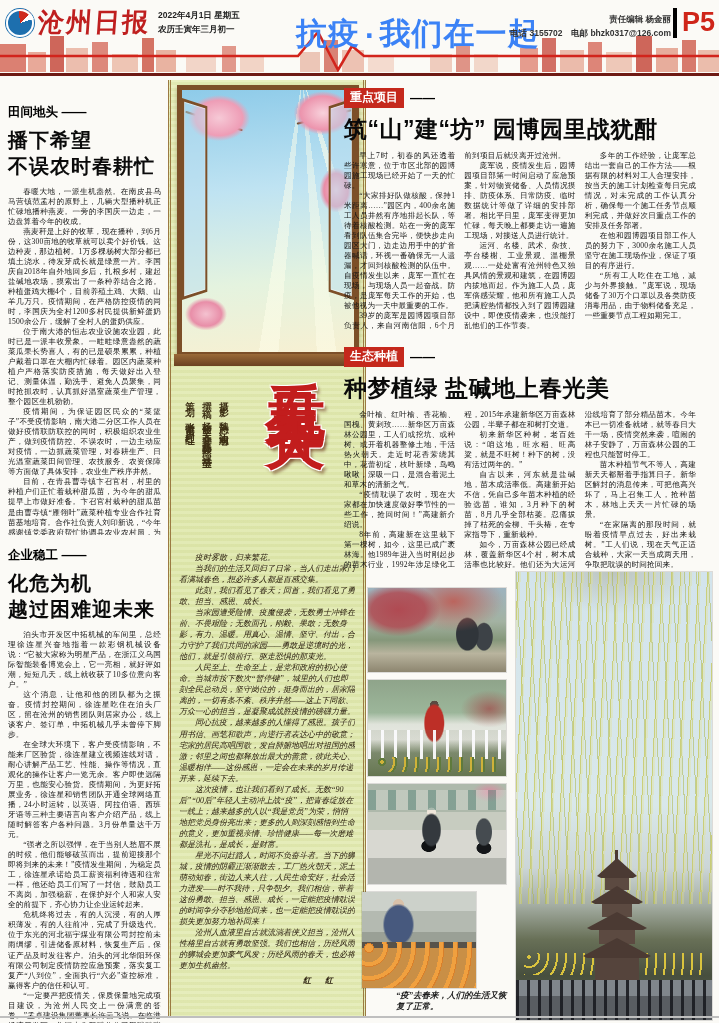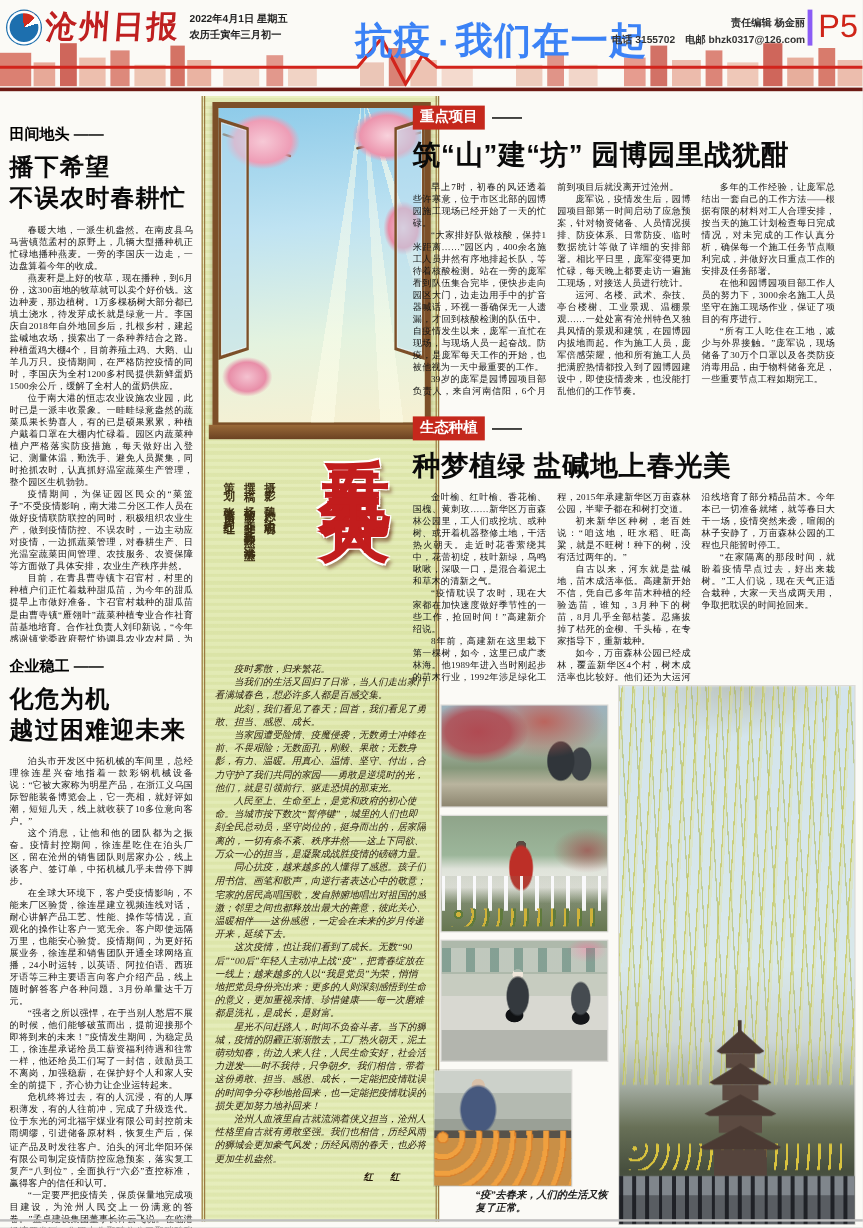--- a/index.html
+++ b/index.html
@@ -11,22 +11,22 @@
   .emblem{width:28px;height:28px;border-radius:50%;
           background:conic-gradient(from 210deg,#1d6fae 0 40%,#cf2a1e 40% 55%,#fff 55% 62%,#1d6fae 62% 100%);
           box-shadow:inset 0 0 0 2px #fff,0 0 0 1px #1d6fae;}
   .paper-name{font-family:"Liberation Serif",serif;font-weight:900;font-size:26px;color:#bf1f1f;
               letter-spacing:2px;transform:skewX(-4deg);}
   .dates{position:absolute;left:158px;top:9px;font-size:8.5px;font-weight:bold;color:#222;line-height:1.6;}
   .banner-title{position:absolute;left:252px;top:13px;font-size:31px;font-weight:900;color:#3b82f6;
                 letter-spacing:1px;font-family:Liberation Mono, monospace;margin-left:44px;}
   .edit-info{position:absolute;right:48px;top:12px;text-align:right;font-size:8.5px;font-weight:bold;
              color:#333;line-height:1.7;}
-  .page-no{position:absolute;right:4px;top:8px;font-size:27px;font-weight:400;color:#cf2519;
-           border-left:4px solid #8b5cf6;padding-left:5px;line-height:1.1;}
+  .page-no{position:absolute;right:4px;top:8px;font-size:27px;font-weight:700;color:#cf2519;
+           border-left:4px solid #000000;padding-left:5px;line-height:1.1;}
   .cityscape{position:absolute;left:0;top:26px;width:719px;height:46px;}
   .mast-rule{position:absolute;left:0;top:73px;width:719px;height:3px;background:#6e1a14;}
   
   .col-left{position:absolute;left:8px;top:102px;width:153px;}
   .sec-label{font-size:12.5px;font-weight:900;color:#000;margin:2px 0 6px;}
   .hl-left{font-size:20px;font-weight:900;color:#0a0a0a;line-height:1.3;margin:0;letter-spacing:1px;}
   .body-txt{font-family:"Liberation Serif",serif;font-size:7.6px;line-height:1.32;color:#151515;
             text-align:justify;letter-spacing:.2px;overflow:hidden;}
   .body-txt p{margin:0;text-indent:2em;}
   .bt-fields{height:348px;margin-top:8px;}
@@ -279,20 +279,21 @@
       <span class="label-dash">——</span>
     </div>
     <h2 class="hl-right">种梦植绿 盐碱地上春光美</h2>
     <div class="body-txt body-3col bt-plant">
       <p>金叶榆、红叶榆、香花榆、国槐、黄刺玫……新华区万亩森林公园里，工人们或挖坑、或种树、或开着机器整修土地，干活热火朝天。走近时花香萦绕其中，花蕾初绽，枝叶新绿，鸟鸣啾啾，深吸一口，是混合着泥土和草木的清新之气。</p>
       <p>“疫情耽误了农时，现在大家都在加快速度做好季节性的一些工作，抢回时间！”高建新介绍说。</p>
       <p>8年前，高建新在这里栽下第一棵树，如今，这里已成广袤林海。他1989年进入当时刚起步的苗木行业，1992年涉足绿化工程，2015年承建新华区万亩森林公园，半辈子都在和树打交道。</p>
       <p>初来新华区种树，老百姓说：“咱这地，旺水稻、旺高粱，就是不旺树！种下的树，没有活过两年的。”</p>
       <p>自古以来，河东就是盐碱地，苗木成活率低。高建新开始不信，凭自己多年苗木种植的经验选苗，谁知，3月种下的树苗，8月几乎全部枯萎。忍痛拔掉了枯死的金柳、千头椿，在专家指导下，重新栽种。</p>
       <p>如今，万亩森林公园已经成林，覆盖新华区4个村，树木成活率也比较好。他们还为大运河沿线培育了部分精品苗木。今年本已一切准备就绪，就等春日大干一场，疫情突然来袭，喧闹的林子安静了，万亩森林公园的工程也只能暂时停工。</p>
+      <p>苗木种植节气不等人，高建新天天都掰着手指算日子。新华区解封的消息传来，可把他高兴坏了，马上召集工人，抢种苗木，林地上天天一片忙碌的场景。</p>
       <p>“在家隔离的那段时间，就盼着疫情早点过去，好出来栽树。”工人们说，现在天气正适合栽种，大家一天当成两天用，争取把耽误的时间抢回来。</p>
 
     </div>
   </section>
 
   <div class="photo ph1"></div>
   <div class="photo ph2"></div>
   <div class="photo ph3"></div>
   <div class="photo ph4"></div>
   <div class="caption">“疫”去春来，人们的生活又恢复了正常。</div>

